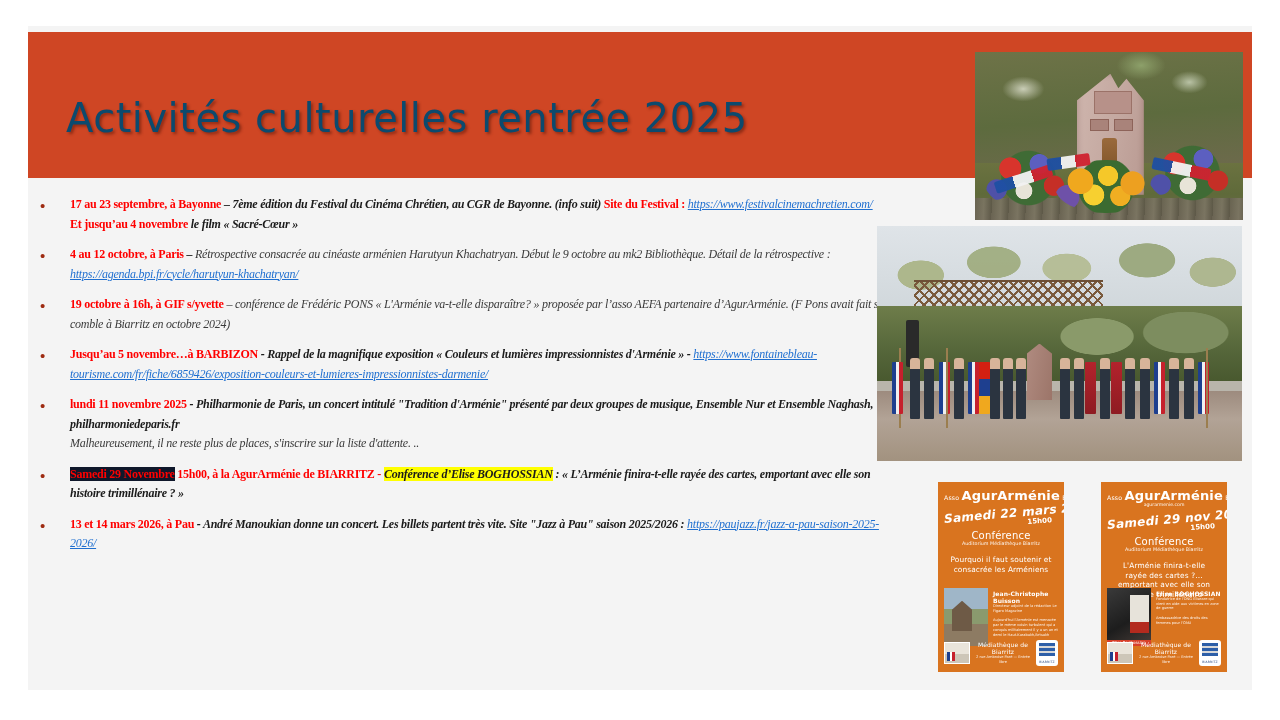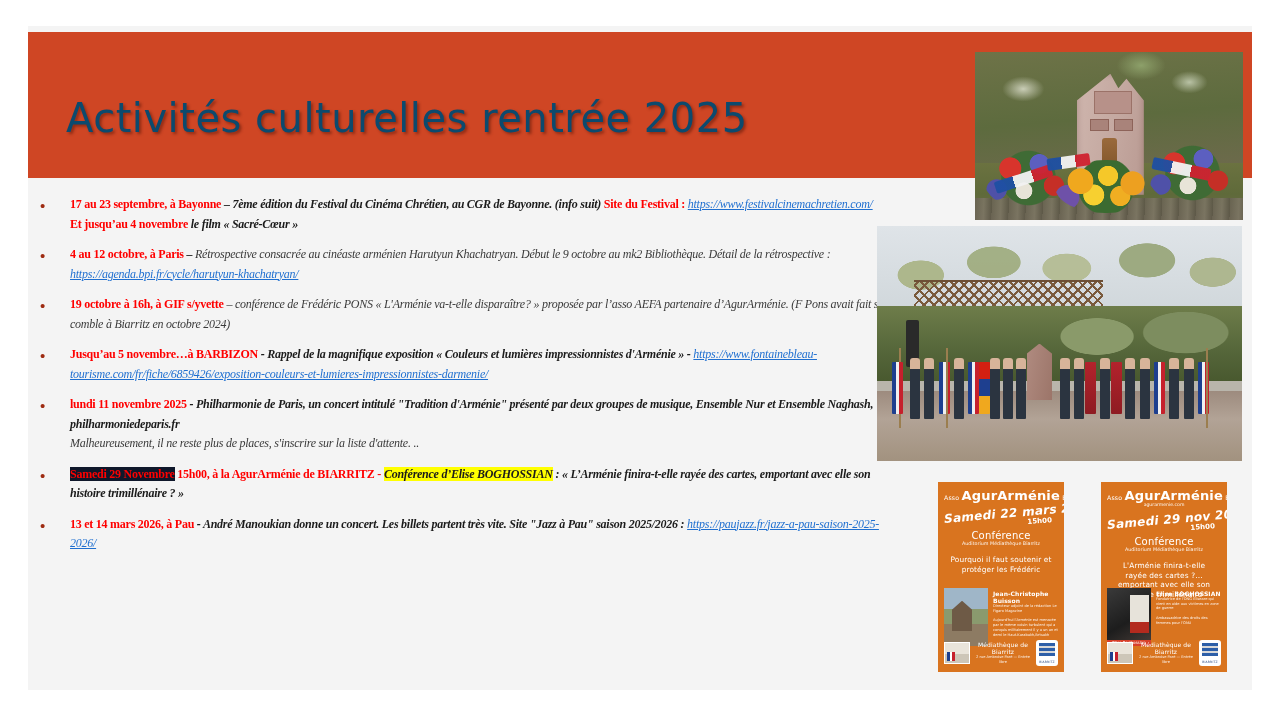--- a/index.html
+++ b/index.html
@@ -436,21 +436,21 @@
   <div class="poster" id="poster-mars">
     <div class="poster-inner">
       <div class="p-asso">
         <span>Asso </span><b>AgurArménie</b><span> Biarritz</span>
       </div>
       <div class="p-site"></div>
       <div class="p-date">Samedi 22 mars 2025</div>
       <div class="p-hour">15h00</div>
       <div class="p-conf">Conférence</div>
       <div class="p-aud">Auditorium Médiathèque Biarritz</div>
-      <div class="p-theme">Pourquoi il faut soutenir et protéger les Frédéric</div>
+      <div class="p-theme">Pourquoi il faut soutenir et consacrée les Arméniens</div>
 
       <div class="p-mid">
         <div class="p-photo p-photo-church">
           <div class="p-photo-caption"></div>
         </div>
         <div class="p-speaker">
           <div class="p-speaker-name">Jean-Christophe Buisson</div>
           <div class="p-speaker-role">Directeur adjoint de la rédaction Le Figaro Magazine</div>
           <div class="p-speaker-body">Aujourd'hui l'Arménie est menacée par le même voisin turbulent qui a conquis militairement il y a un an et demi le Haut-Karabakh/Artsakh</div>
         </div>

